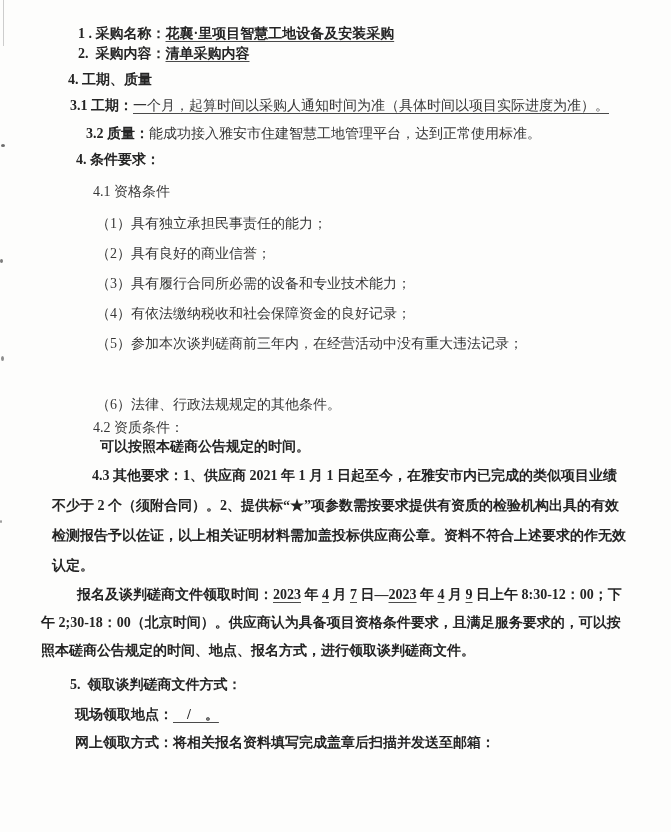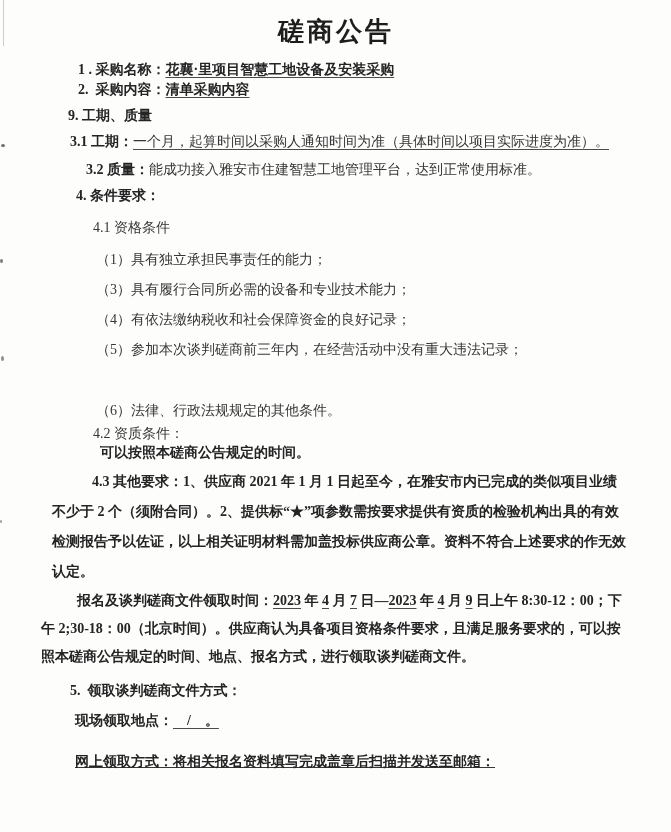--- a/index.html
+++ b/index.html
@@ -34,59 +34,59 @@
   .l-item41{margin:12px 0 0 47px;}
   .quals{margin:12px 0 0 50px;}
   .qual{line-height:20px;margin-bottom:10px;}
   .qual:last-child{margin-bottom:0;margin-top:41px;}
   .l-item42{margin:3px 0 0 47px;line-height:19px;}
   .l-cred{margin:0 0 0 54px;line-height:19px;}
   .p-other{margin:5px 0 0 6px;line-height:30px;text-indent:40px;}
   .p-reg{margin:0 0 0 -5px;line-height:28px;text-indent:36px;}
   .l-item5{margin:10px 0 0 24px;}
   .l-pickup{margin:10px 0 0 29px;}
-  .l-online{margin:21px 0 0 29px;text-decoration:underline;}
+  .l-online{margin:8px 0 0 29px;}
   
   .edge-line{position:absolute;left:3px;top:0;width:1px;height:46px;background:#cdcdcd;}
   .speck{position:absolute;border-radius:50%;}
   .sp1{left:1px;top:144px;width:4px;height:3px;background:#6d6d6d;}
   .sp2{left:0;top:259px;width:3px;height:4px;background:#7c7c7c;}
   .sp3{left:1px;top:356px;width:3px;height:5px;background:#8d8d8d;}
   .sp4{left:0;top:520px;width:2px;height:3px;background:#9a9a9a;}
 </style>
 </head>
 <body>
 
 <div class="page">
 
   <div class="edge-line"></div>
   <div class="speck sp1"></div>
   <div class="speck sp2"></div>
   <div class="speck sp3"></div>
   <div class="speck sp4"></div>
 
-  <h1 class="title" data-bind="title">磋商公告</h1>
 
 
   <div class="line l-item1"><span class="b" data-bind="items.purchase_name.label">1 . 采购名称：</span><span class="b u" data-bind="items.purchase_name.value">花襄·里项目智慧工地设备及安装采购</span></div>
 
   <div class="line l-item2"><span class="b" data-bind="items.purchase_content.label">2.  采购内容：</span><span class="b u" data-bind="items.purchase_content.value">清单采购内容</span></div>
 
-  <div class="line l-item3 b" data-bind="items.duration_quality_heading">9. 工期、质量</div>
+  <div class="line l-item3 b" data-bind="items.duration_quality_heading">4. 工期、质量</div>
 
   <div class="line l-item31"><span class="b" data-bind="items.duration.label">3.1 工期：</span><span class="u" data-bind="items.duration.value">一个月，起算时间以采购人通知时间为准（具体时间以项目实际进度为准）。</span></div>
 
   <div class="line l-item32"><span class="b" data-bind="items.quality.label">3.2 质量：</span><span data-bind="items.quality.value">能成功接入雅安市住建智慧工地管理平台，达到正常使用标准。</span></div>
 
   <div class="line l-item4 b" data-bind="items.conditions_heading">4. 条件要求：</div>
 
   <div class="line l-item41" data-bind="items.qualification_heading">4.1 资格条件</div>
 
   <div class="quals">
     <div class="qual" data-bind="items.qualifications.0">（1）具有独立承担民事责任的能力；</div>
+    <div class="qual" data-bind="items.qualifications.1">（2）具有良好的商业信誉；</div>
     <div class="qual" data-bind="items.qualifications.2">（3）具有履行合同所必需的设备和专业技术能力；</div>
     <div class="qual" data-bind="items.qualifications.3">（4）有依法缴纳税收和社会保障资金的良好记录；</div>
     <div class="qual" data-bind="items.qualifications.4">（5）参加本次谈判磋商前三年内，在经营活动中没有重大违法记录；</div>
     <div class="qual" data-bind="items.qualifications.5">（6）法律、行政法规规定的其他条件。</div>
   </div>
 
   <div class="line l-item42" data-bind="items.credential_heading">4.2 资质条件：</div>
   <div class="line l-cred b" data-bind="items.credential_detail">可以按照本磋商公告规定的时间。</div>
 
   <p class="p-other b"><span data-bind="items.other_label">4.3 其他要求：</span><span data-bind="items.other_text">1、供应商 2021 年 1 月 1 日起至今，在雅安市内已完成的类似项目业绩不少于 2 个（须附合同）。2、提供标“★”项参数需按要求提供有资质的检验机构出具的有效检测报告予以佐证，以上相关证明材料需加盖投标供应商公章。资料不符合上述要求的作无效认定。</span></p>

